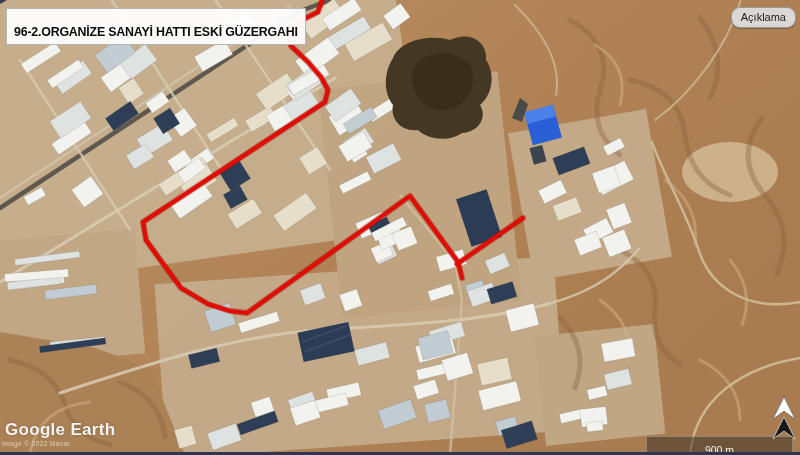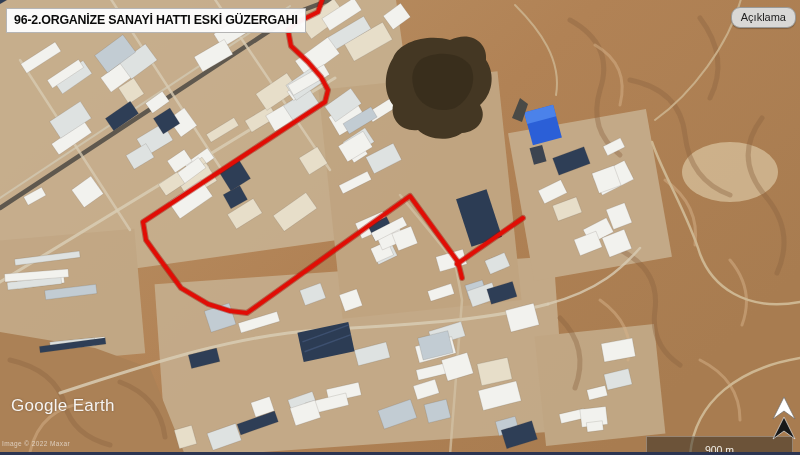--- a/index.html
+++ b/index.html
@@ -1,26 +1,26 @@
 <!DOCTYPE html>
 <html><head>
 <meta charset="utf-8">
 <style>
   html,body{margin:0;padding:0;background:#fff;}
   #stage{position:relative;width:800px;height:455px;overflow:hidden;
          font-family:"Liberation Sans", sans-serif;background:#b28759;}
   #map-svg{position:absolute;left:0;top:0;display:block;}
   .title-box{position:absolute;left:6px;top:8px;background:rgba(253,253,253,.96);
-    border:1px solid #b5b5b5;padding:4px 7px 5px;font-weight:700;font-size:12.4px;
+    border:1px solid #b5b5b5;padding:16px 7px 5px;font-weight:700;font-size:12.4px;
     letter-spacing:-0.2px;color:#0b0b0b;white-space:nowrap;line-height:1.15;}
   .legend-btn{position:absolute;right:4px;top:7px;background:#d9d8d6;
     border:1px solid #9a9a98;border-radius:9px;font-family:"Liberation Sans",sans-serif;
     font-size:11px;color:#1d1d1d;padding:3px 9px 4px;box-shadow:0 1px 1px rgba(0,0,0,.25);cursor:pointer;}
-  .ge-logo{position:absolute;left:5px;top:396px;font-size:17px;font-weight:400;
-    color:rgba(255,255,255,.93);letter-spacing:.3px;text-shadow:0 0 2px rgba(90,70,50,.6);margin-left:6px;}
+  .ge-logo{position:absolute;left:5px;top:420px;font-size:17px;font-weight:700;
+    color:rgba(255,255,255,.93);letter-spacing:.3px;text-shadow:0 0 2px rgba(90,70,50,.6);}
   .copyright{position:absolute;left:2px;top:440px;font-size:6.5px;letter-spacing:.4px;
     color:rgba(255,255,255,.6);filter:blur(.5px);}
   .scalebar{position:absolute;left:646px;top:436px;width:147px;height:27px;
     background:rgba(48,42,34,.5);border:1px solid rgba(235,230,220,.35);
     display:flex;align-items:center;justify-content:center;
     font-size:10.5px;color:#f2efe8;box-sizing:border-box;}
   .north-arrow{position:absolute;left:771px;top:397px;}
   .bottom-strip{position:absolute;left:0;right:0;bottom:0;height:3px;background:#2c3552;}
 </style>
 </head>

